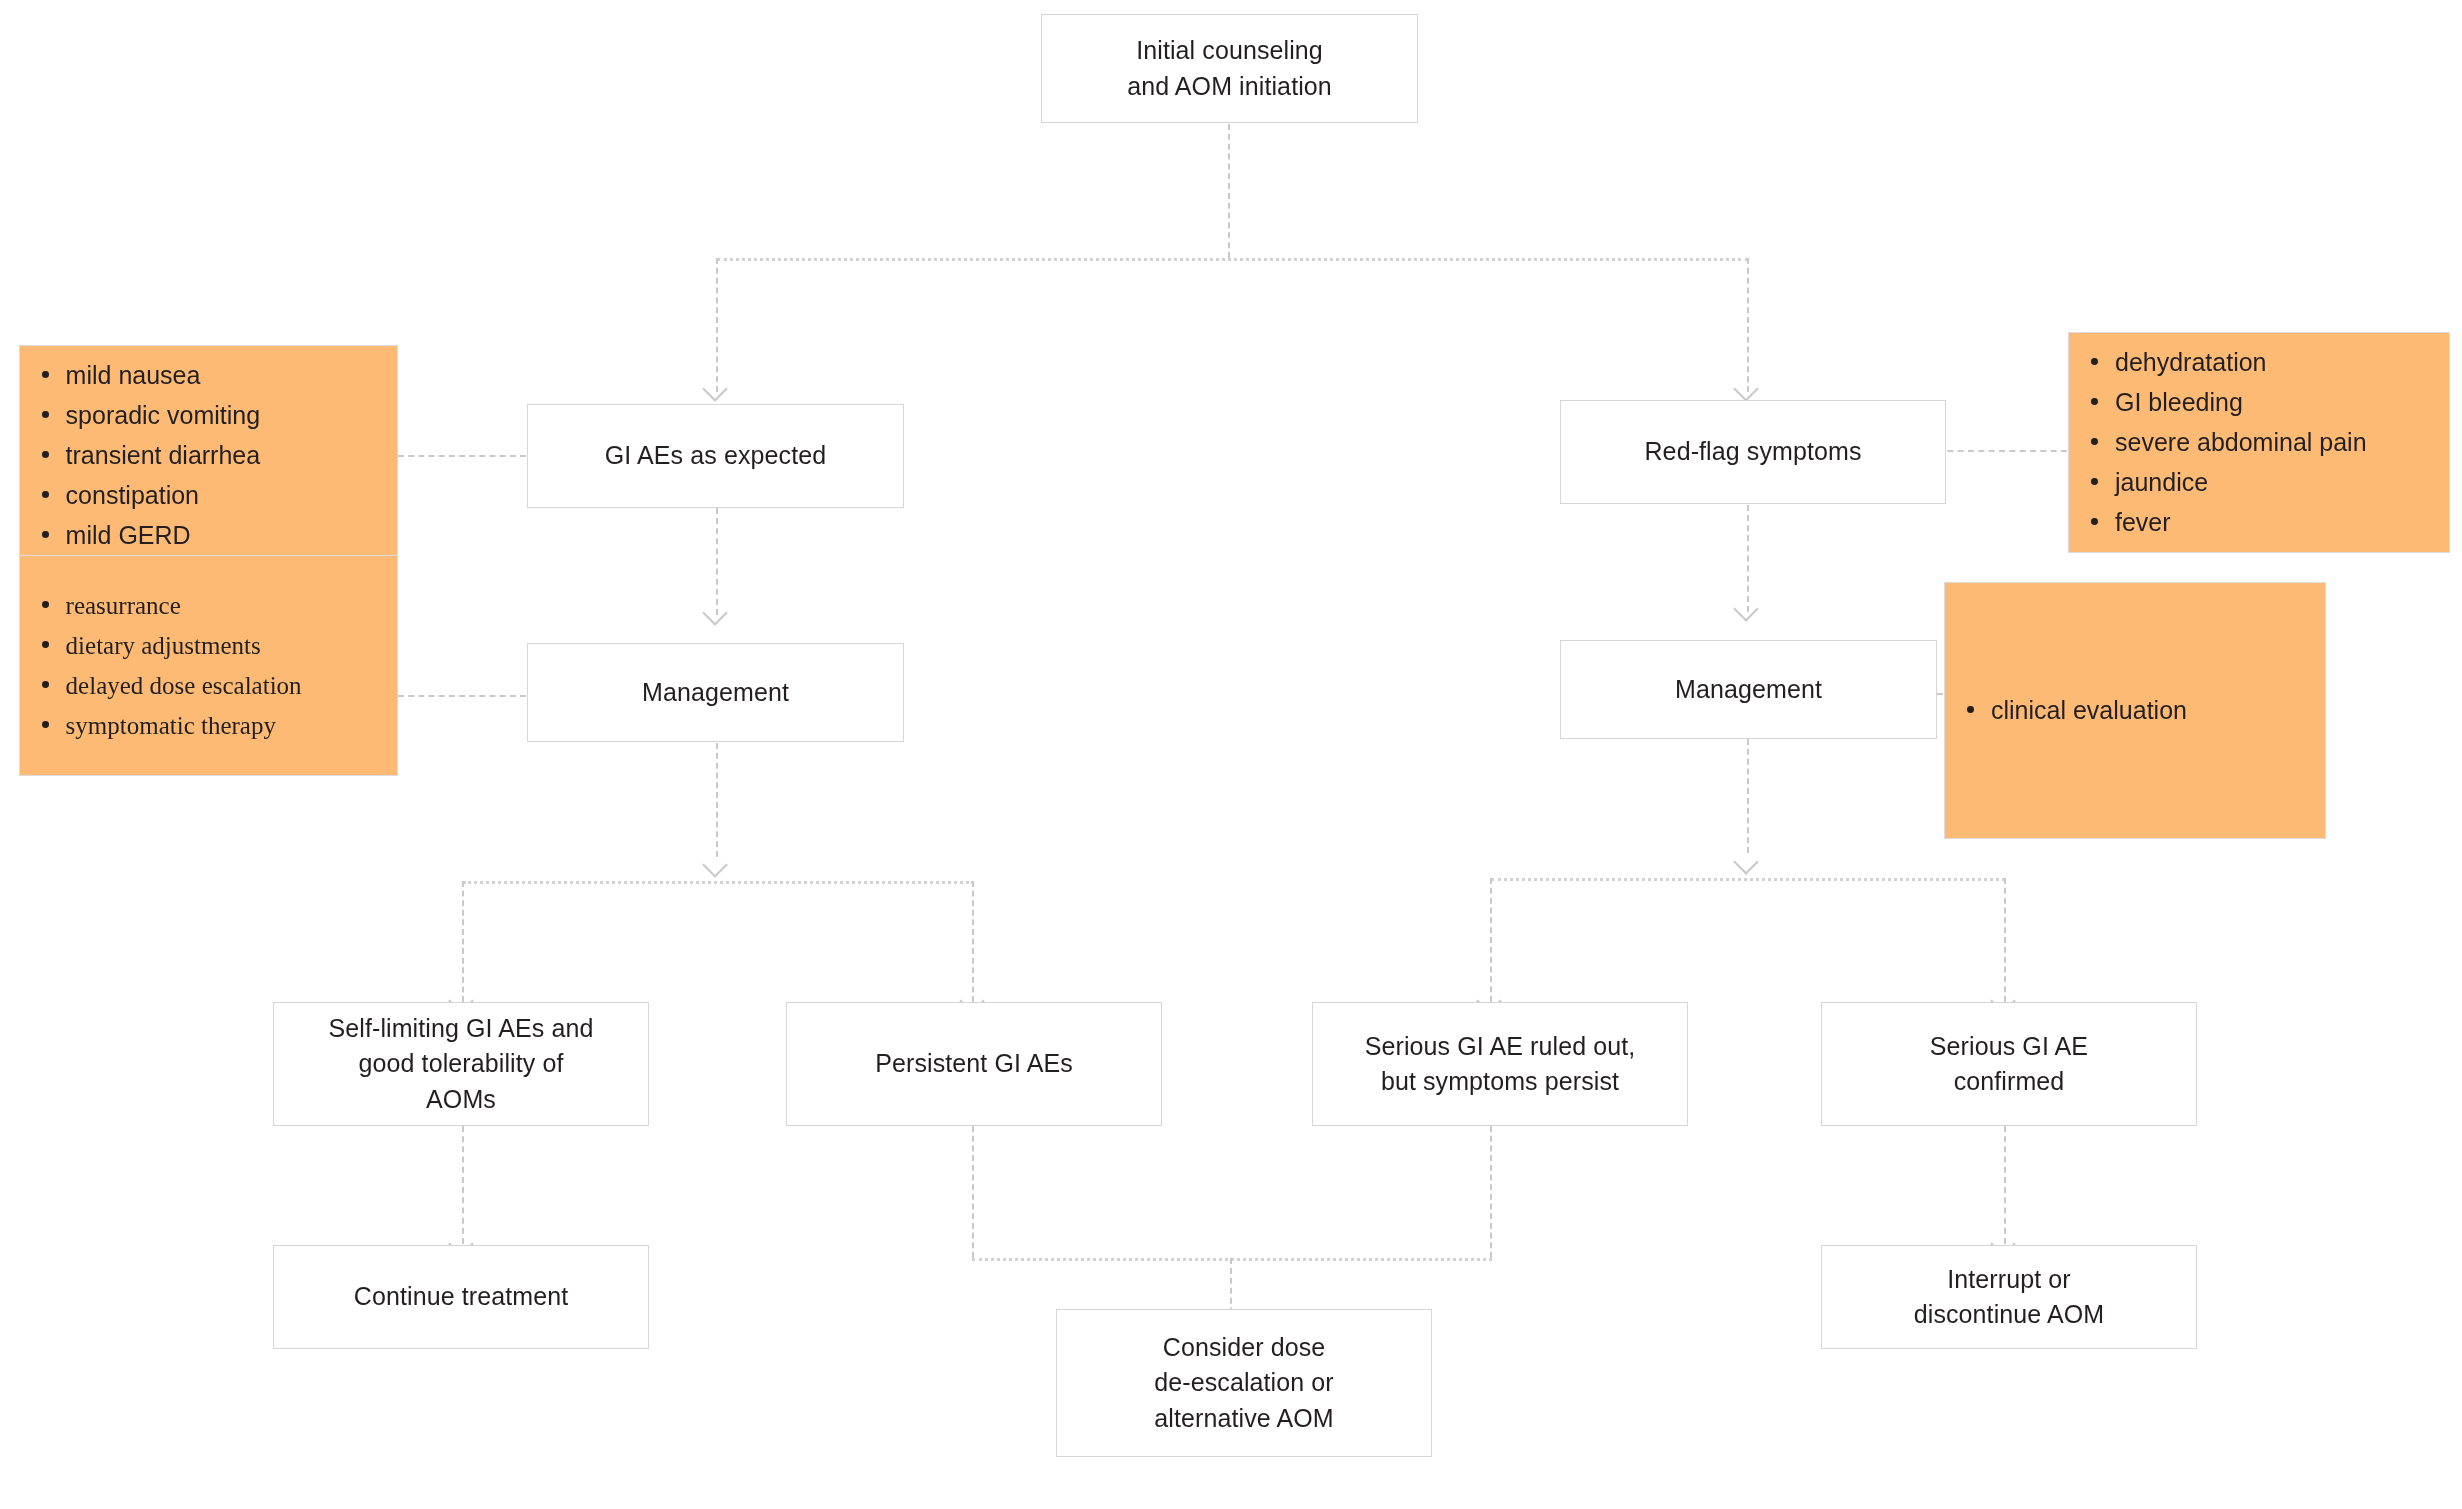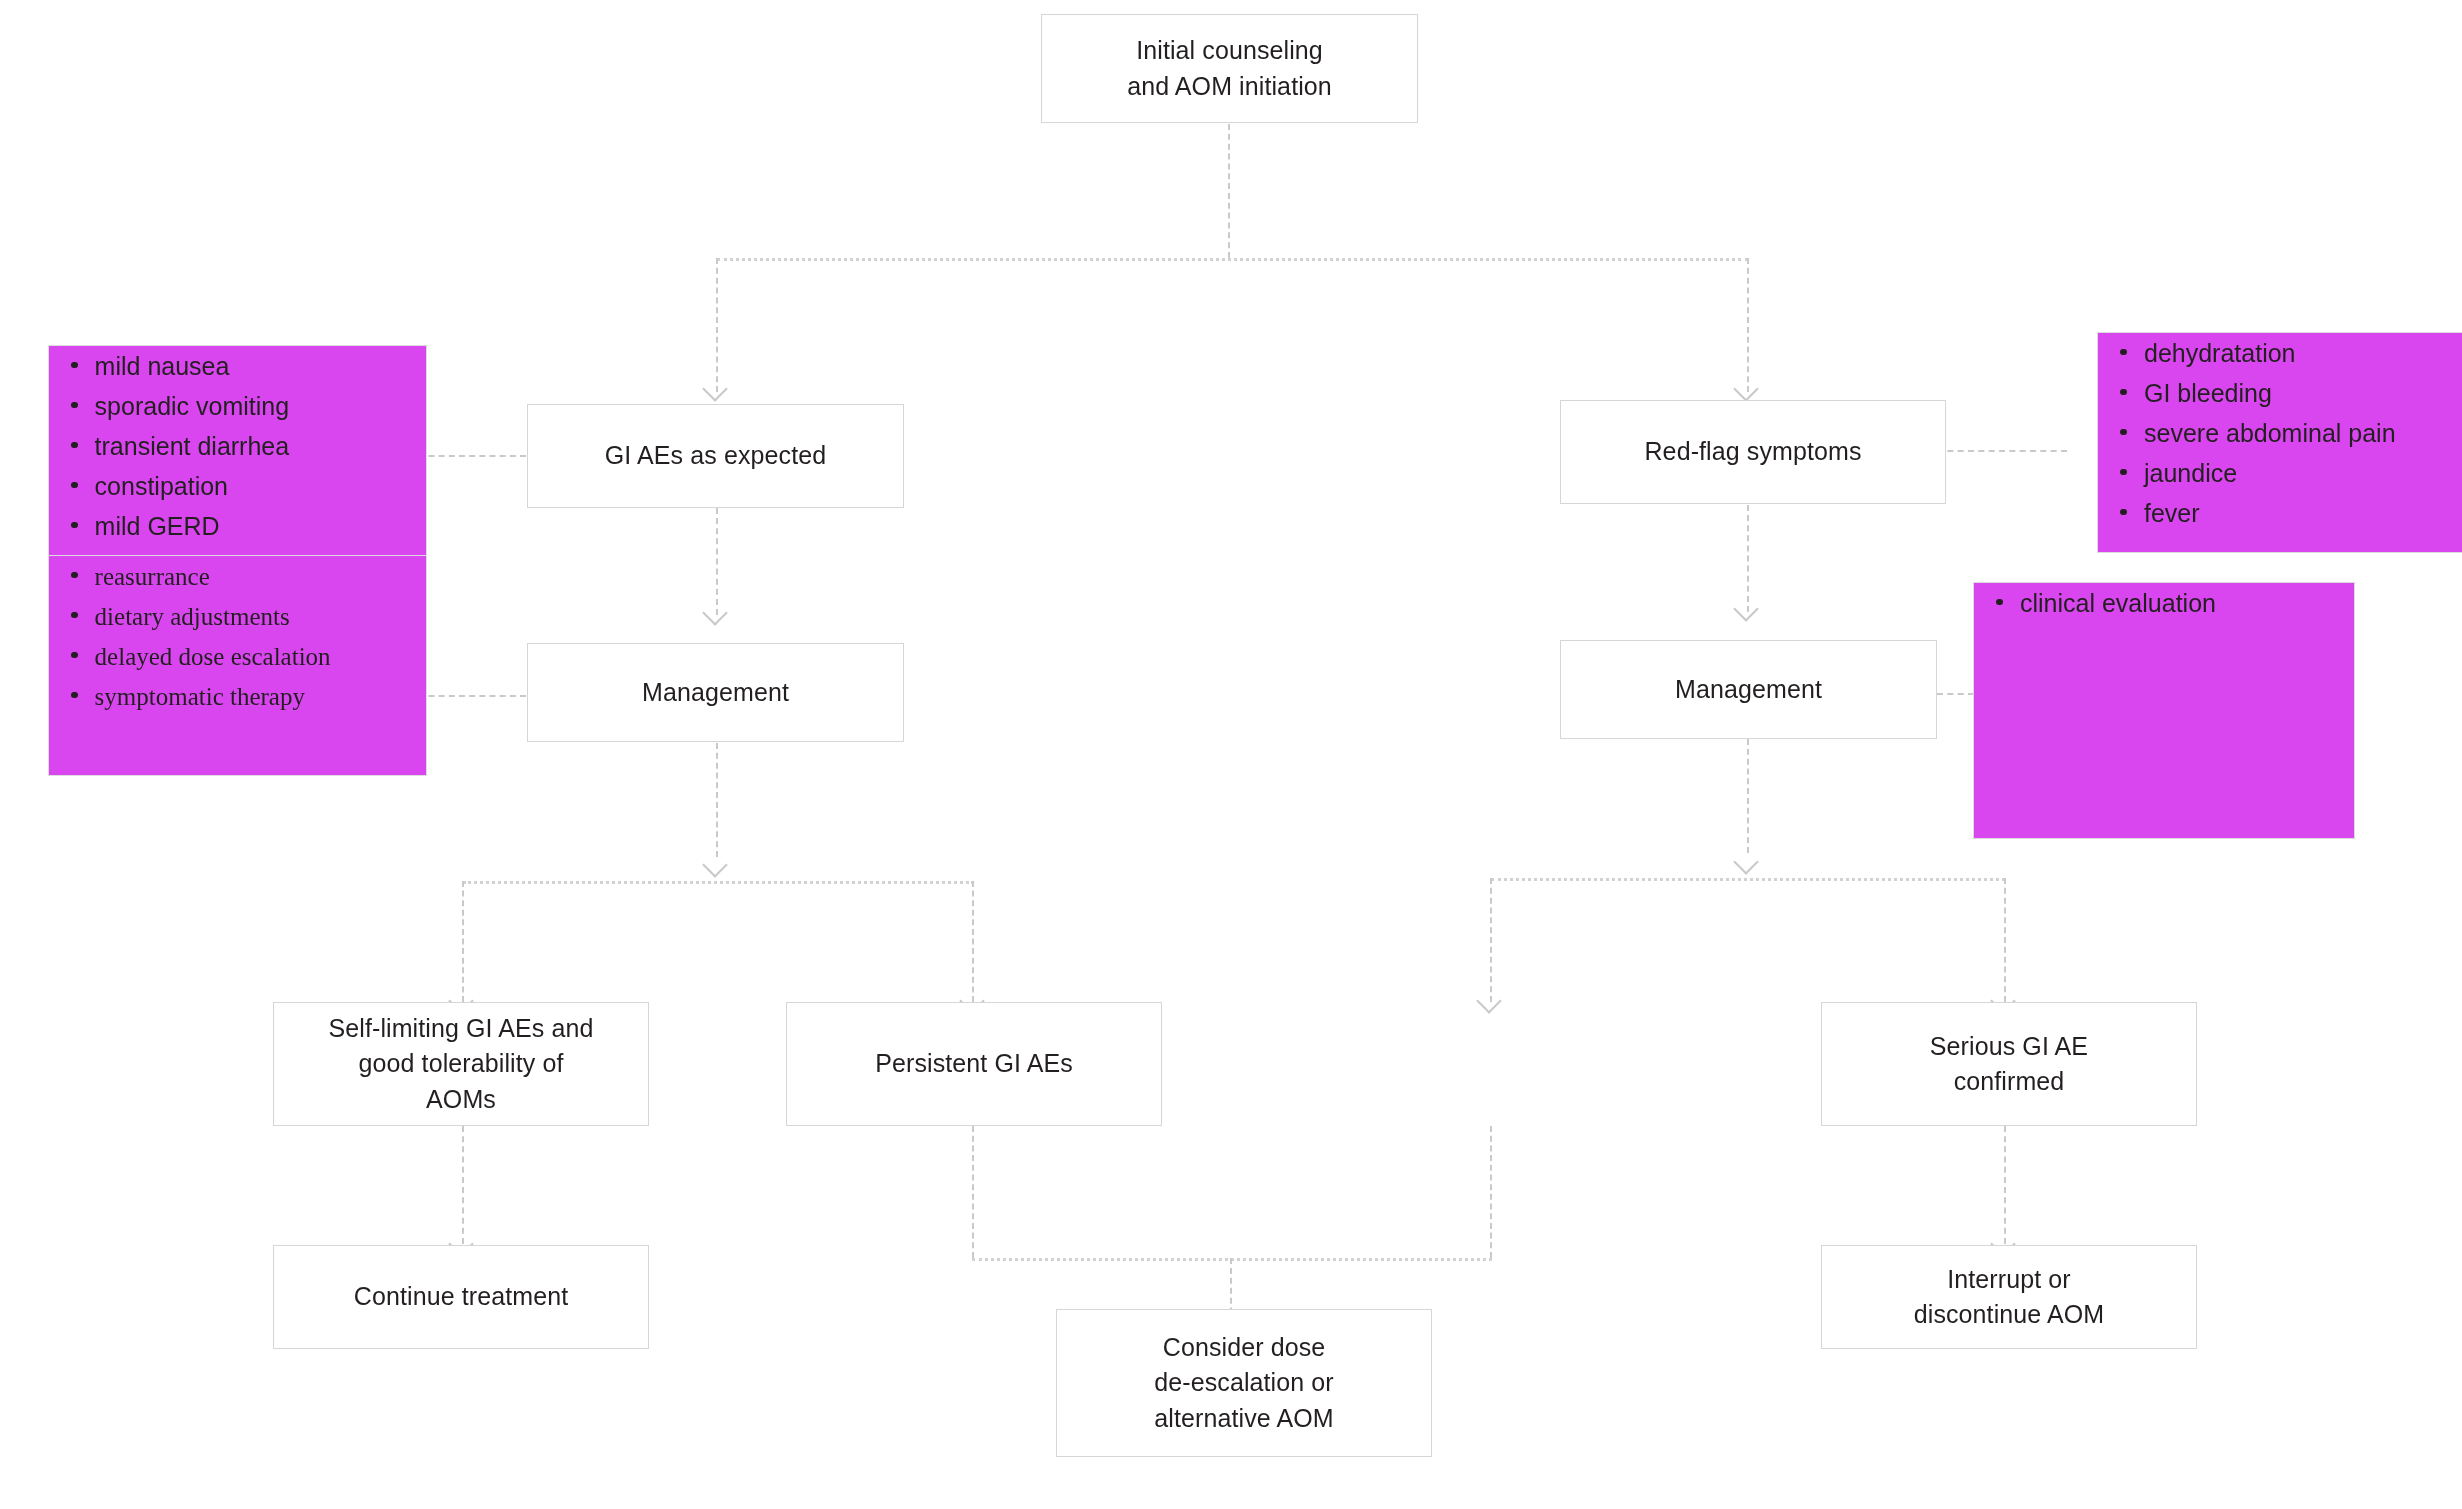--- a/index.html
+++ b/index.html
@@ -31,26 +31,25 @@
     font-size:25px;
     line-height:1.42;
     letter-spacing:0.1px;
     color:#231f20;
     padding:0 8.7px;
     white-space:pre-line;
   }
   .sidebox{
     position:absolute;
     box-sizing:border-box;
-    background:#d946ef;
+    background:#fdba74;
     border:1.9px solid #dcdcdc;
     display:flex;
-    align-items:flex-start;
+    align-items:center;
     z-index:5;
-    margin-left:29px;
   }
   .sidebox ul{
     margin:0;
     padding:0 17.4px 0 46px;
     list-style:none;
     width:100%;
   }
   .sidebox li{
     position:relative;
     font-size:25px;
@@ -178,20 +177,24 @@
   <div class="node" style="left:786px;top:1002px;width:376px;height:124px;">
     <span class="label">Persistent GI AEs</span>
   </div>
 
   <div class="node" style="left:273px;top:1002px;width:376px;height:124px;">
     <span class="label">Self-limiting GI AEs and
 good tolerability of
 AOMs</span>
   </div>
 
+  <div class="node" style="left:1312px;top:1002px;width:376px;height:124px;">
+    <span class="label">Serious GI AE ruled out,
+but symptoms persist</span>
+  </div>
 
   <div class="node" style="left:1821px;top:1002px;width:376px;height:124px;">
     <span class="label">Serious GI AE
 confirmed</span>
   </div>
 
   <div class="node" style="left:273px;top:1245px;width:376px;height:104px;">
     <span class="label">Continue treatment</span>
   </div>
 

